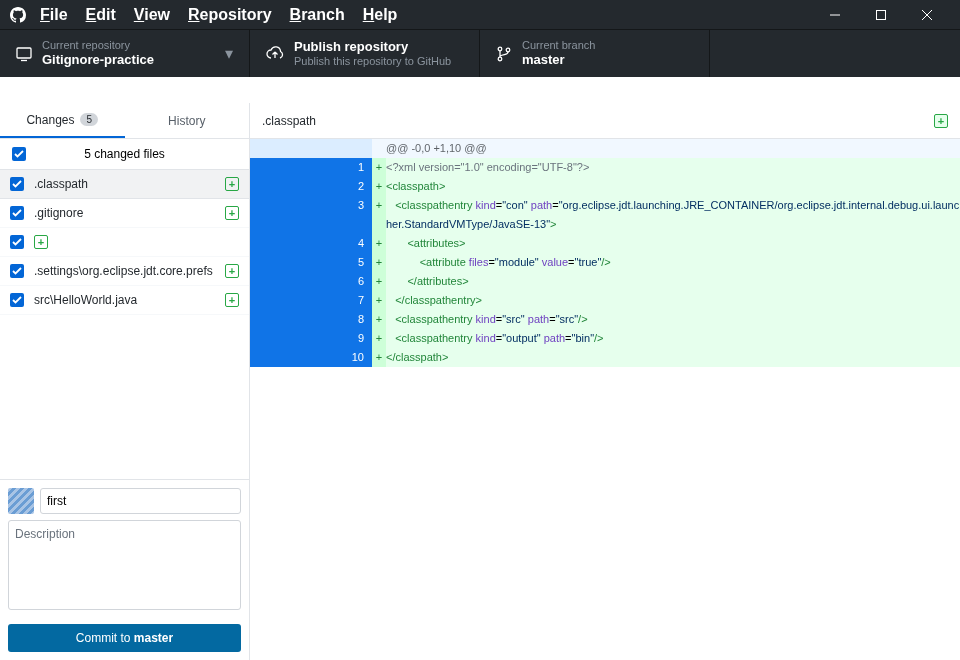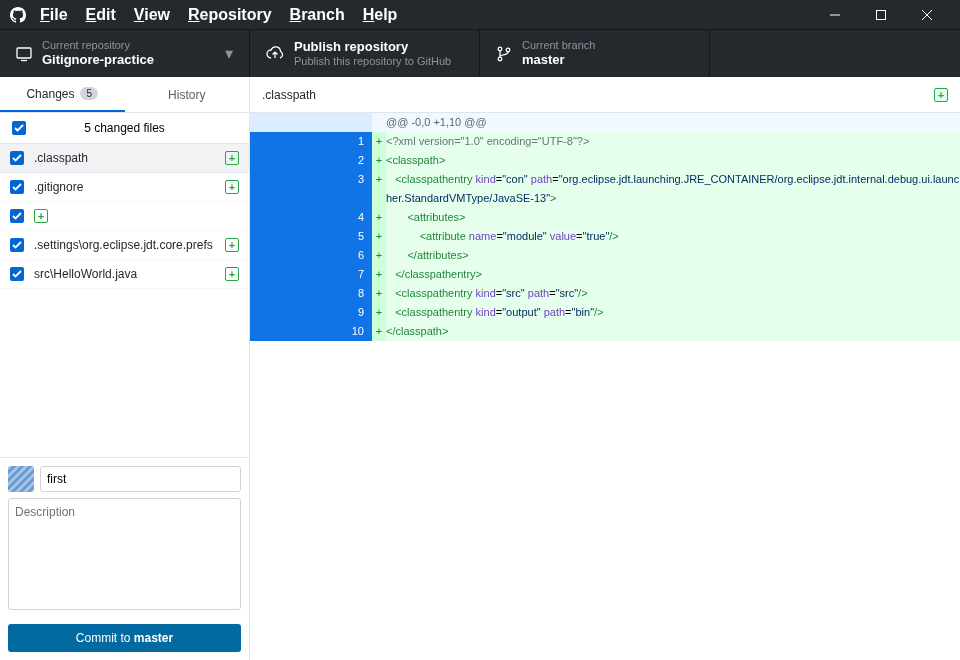--- a/index.html
+++ b/index.html
@@ -20,41 +20,41 @@
     .toolbar-section.repo { width: 250px; justify-content: space-between; }
     .toolbar-section.branch { width: 230px; }
     .toolbar-section.publish { flex: 0 0 230px; }
     .tb-icon { margin-right: 10px; display: flex; align-items: center; }
     .tb-text { display: flex; flex-direction: column; line-height: 1.2; }
     .tb-label { font-size: 11px; color: #8b949e; }
     .tb-value { font-size: 13px; font-weight: 600; color: #fff; }
     .tb-sublabel { font-size: 11px; color: #8b949e; }
     .chevron { color: #8b949e; }
     
-    .main { display: flex; flex: 1; min-height: 0; }
+    .main { display: flex; flex: 1; min-height: 0; margin-top: 26px; }
     .sidebar { width: 250px; display: flex; flex-direction: column; border-right: 1px solid #e1e4e8; }
     .tabs { display: flex; height: 36px; border-bottom: 1px solid #e1e4e8; }
     .tab { flex: 1; display: flex; align-items: center; justify-content: center; font-size: 12px; color: #586069; cursor: pointer; gap: 6px; }
     .tab.active { color: #24292e; border-bottom: 2px solid #0366d6; }
     .tab-badge { background: #d1d5da; color: #24292e; border-radius: 8px; font-size: 10px; padding: 1px 6px; }
     .files-header { height: 31px; display: flex; align-items: center; justify-content: center; font-size: 12px; border-bottom: 1px solid #e1e4e8; gap: 8px; }
     .checkbox { width: 14px; height: 14px; background: #0366d6; border-radius: 2px; display: flex; align-items: center; justify-content: center; position: absolute; left: 12px; }
     .files-header-rel { position: relative; }
     .file-list { flex: 1; overflow: auto; }
     .file-row { height: 29px; display: flex; align-items: center; padding: 0 10px; font-size: 12px; color: #24292e; position: relative; cursor: pointer; border-bottom: 1px solid #f6f8fa; }
     .file-row.selected { background: #f1f2f3; border-bottom: 1px solid #e1e4e8; }
     .file-check { width: 14px; height: 14px; background: #0366d6; border-radius: 2px; display: flex; align-items: center; justify-content: center; margin-right: 10px; flex-shrink: 0; }
     .file-name { flex: 1; overflow: hidden; text-overflow: ellipsis; white-space: nowrap; }
     .file-status { width: 14px; height: 14px; border: 1px solid #28a745; border-radius: 2px; display: flex; align-items: center; justify-content: center; color: #28a745; font-size: 11px; font-weight: bold; flex-shrink: 0; }
     
     .commit-box { padding: 8px; border-top: 1px solid #e1e4e8; }
     .summary-row { display: flex; gap: 6px; margin-bottom: 6px; }
     .avatar { width: 26px; height: 26px; background: linear-gradient(135deg, #a8c4e5 25%, #6a9dd4 25%, #6a9dd4 50%, #a8c4e5 50%, #a8c4e5 75%, #6a9dd4 75%); background-size: 8px 8px; border-radius: 2px; flex-shrink: 0;}
     .summary-input { flex: 1; height: 26px; border: 1px solid #d1d5da; border-radius: 3px; padding: 0 6px; font-size: 12px; }
-    .desc-input { width: 100%; height: 112px; border: 1px solid #d1d5da; border-radius: 3px; padding: 6px; font-size: 12px; resize: none; font-family: inherit; margin-bottom: 10px; }
+    .desc-input { width: 100%; height: 90px; border: 1px solid #d1d5da; border-radius: 3px; padding: 6px; font-size: 12px; resize: none; font-family: inherit; margin-bottom: 10px; }
     .desc-input::placeholder, .summary-input::placeholder { color: #6a737d; }
     .commit-btn { width: 100%; height: 28px; background: #0369a1; color: #fff; border: none; border-radius: 3px; font-size: 12px; cursor: pointer; }
     .commit-btn b { font-weight: 600; }
     
     .diff-view { flex: 1; display: flex; flex-direction: column; min-width: 0; }
     .diff-header { height: 36px; display: flex; align-items: center; padding: 0 12px; justify-content: space-between; border-bottom: 1px solid #e1e4e8; }
     .diff-filename { font-size: 12px; color: #24292e; }
     .diff-add-icon { width: 14px; height: 14px; border: 1px solid #28a745; border-radius: 2px; display: flex; align-items: center; justify-content: center; color: #28a745; background: #e6ffed; font-size: 11px; font-weight: bold; }
     .diff-body { flex: 1; overflow: auto; font-family: "Consolas", "Menlo", monospace; font-size: 11px; }
     .diff-line { display: flex; min-height: 19px; line-height: 19px; white-space: pre; }
@@ -258,21 +258,21 @@
       <div class="diff-line add wrap">
         <div class="gutter-old"></div><div class="gutter-new">3</div>
         <div class="content-wrap"><div class="marker">+</div><div class="content">   <span class="c-tag">&lt;classpathentry</span> <span class="c-attr">kind</span>=<span class="c-str">"con"</span> <span class="c-attr">path</span>=<span class="c-str">"org.eclipse.jdt.launching.JRE_CONTAINER/org.eclipse.jdt.internal.debug.ui.launcher.StandardVMType/JavaSE-13"</span><span class="c-tag">&gt;</span></div></div>
       </div>
       <div class="diff-line add">
         <div class="gutter-old"></div><div class="gutter-new">4</div>
         <div class="content-wrap"><div class="marker">+</div><div class="content">       <span class="c-tag">&lt;attributes&gt;</span></div></div>
       </div>
       <div class="diff-line add">
         <div class="gutter-old"></div><div class="gutter-new">5</div>
-        <div class="content-wrap"><div class="marker">+</div><div class="content">           <span class="c-tag">&lt;attribute</span> <span class="c-attr">name</span>=<span class="c-str">"module"</span> <span class="c-attr">value</span>=<span class="c-str">"true"</span><span class="c-tag">/&gt;</span></div></div>
+        <div class="content-wrap"><div class="marker">+</div><div class="content">           <span class="c-tag">&lt;attribute</span> <span class="c-attr">files</span>=<span class="c-str">"module"</span> <span class="c-attr">value</span>=<span class="c-str">"true"</span><span class="c-tag">/&gt;</span></div></div>
       </div>
       <div class="diff-line add">
         <div class="gutter-old"></div><div class="gutter-new">6</div>
         <div class="content-wrap"><div class="marker">+</div><div class="content">       <span class="c-tag">&lt;/attributes&gt;</span></div></div>
       </div>
       <div class="diff-line add">
         <div class="gutter-old"></div><div class="gutter-new">7</div>
         <div class="content-wrap"><div class="marker">+</div><div class="content">   <span class="c-tag">&lt;/classpathentry&gt;</span></div></div>
       </div>
       <div class="diff-line add">

